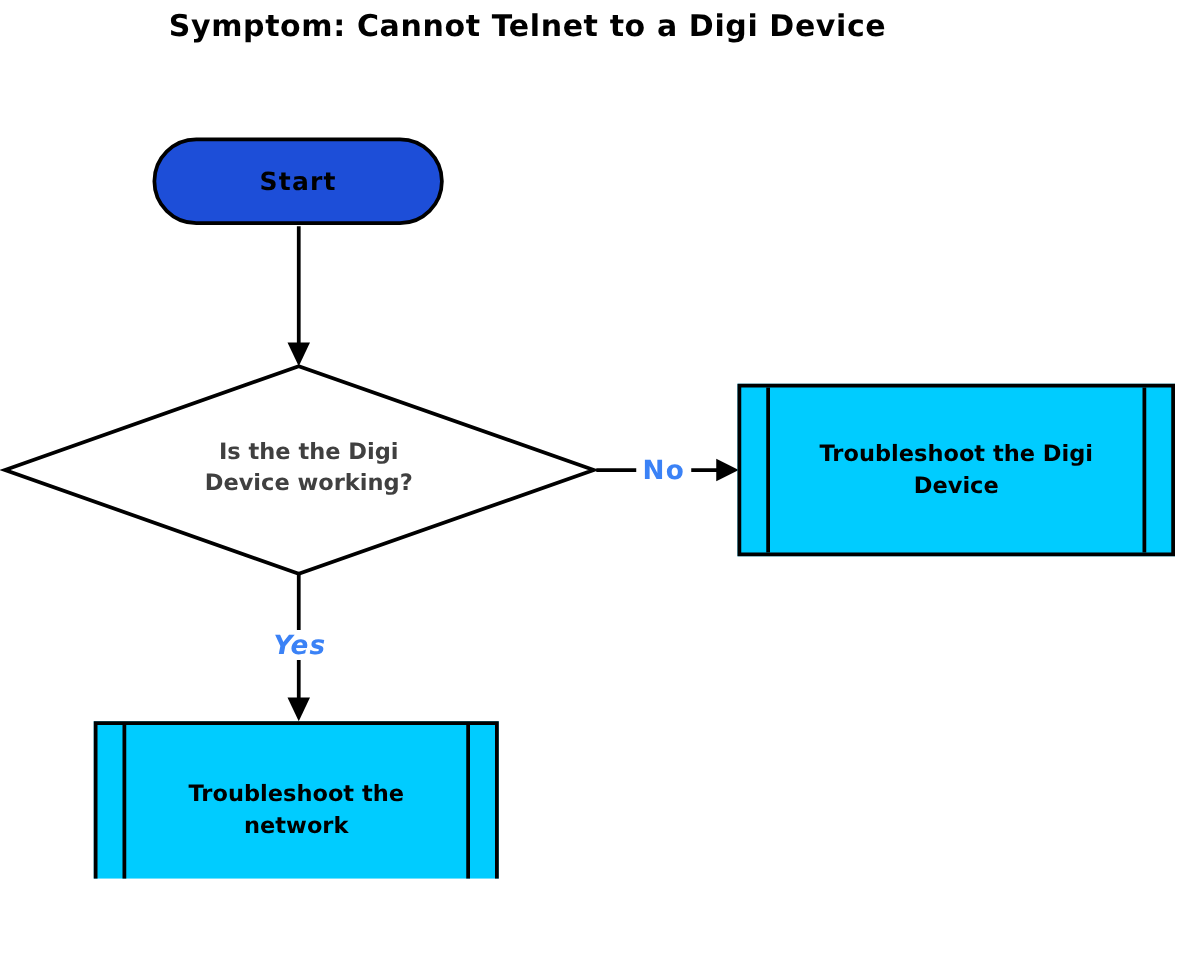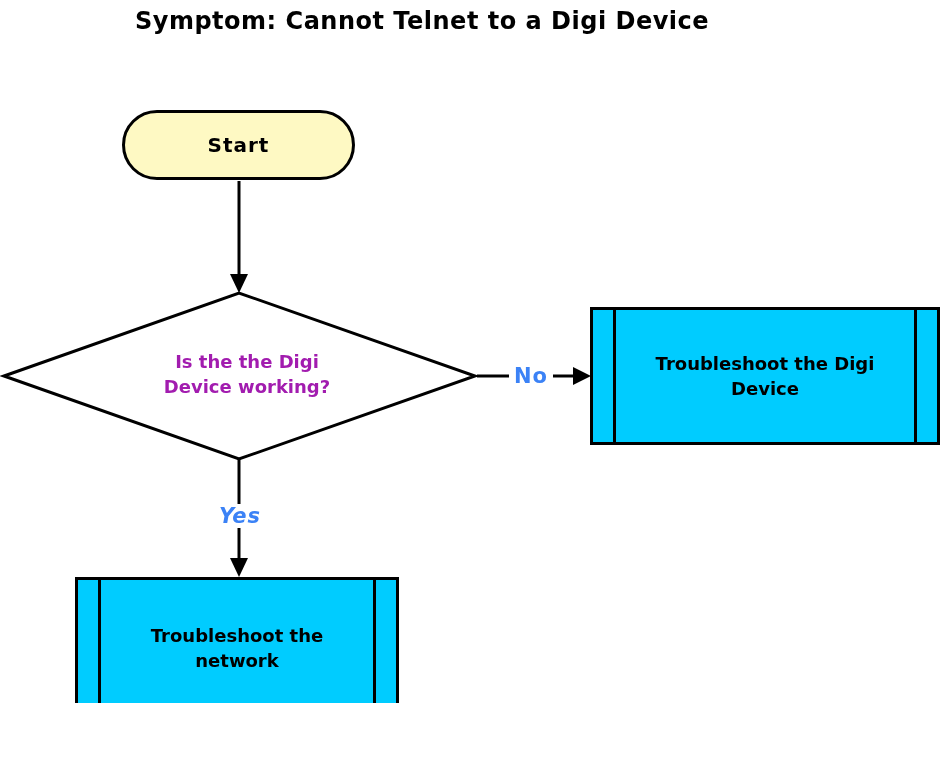--- a/index.html
+++ b/index.html
@@ -35,39 +35,39 @@
   }
   .node-start {
     position: absolute;
     left: 122px;
     top: 110px;
     width: 233px;
     height: 70px;
     box-sizing: border-box;
     border: 3px solid #000000;
     border-radius: 36px;
-    background: #fef9c3;
+    background: #1d4ed8;
     display: flex;
     align-items: center;
     justify-content: center;
     font-size: 20px;
     font-weight: bold;
     letter-spacing: 1px;
     color: #000000;
   }
   .decision-label {
     position: absolute;
     left: 139px;
     top: 349px;
     width: 216px;
     text-align: center;
     font-size: 18px;
     line-height: 25px;
     font-weight: bold;
-    color: #a21caf;
+    color: #404040;
   }
   .process-box {
     position: absolute;
     box-sizing: border-box;
     border: 3px solid #000000;
     display: flex;
     align-items: center;
     justify-content: center;
     font-size: 18px;
     line-height: 25px;

